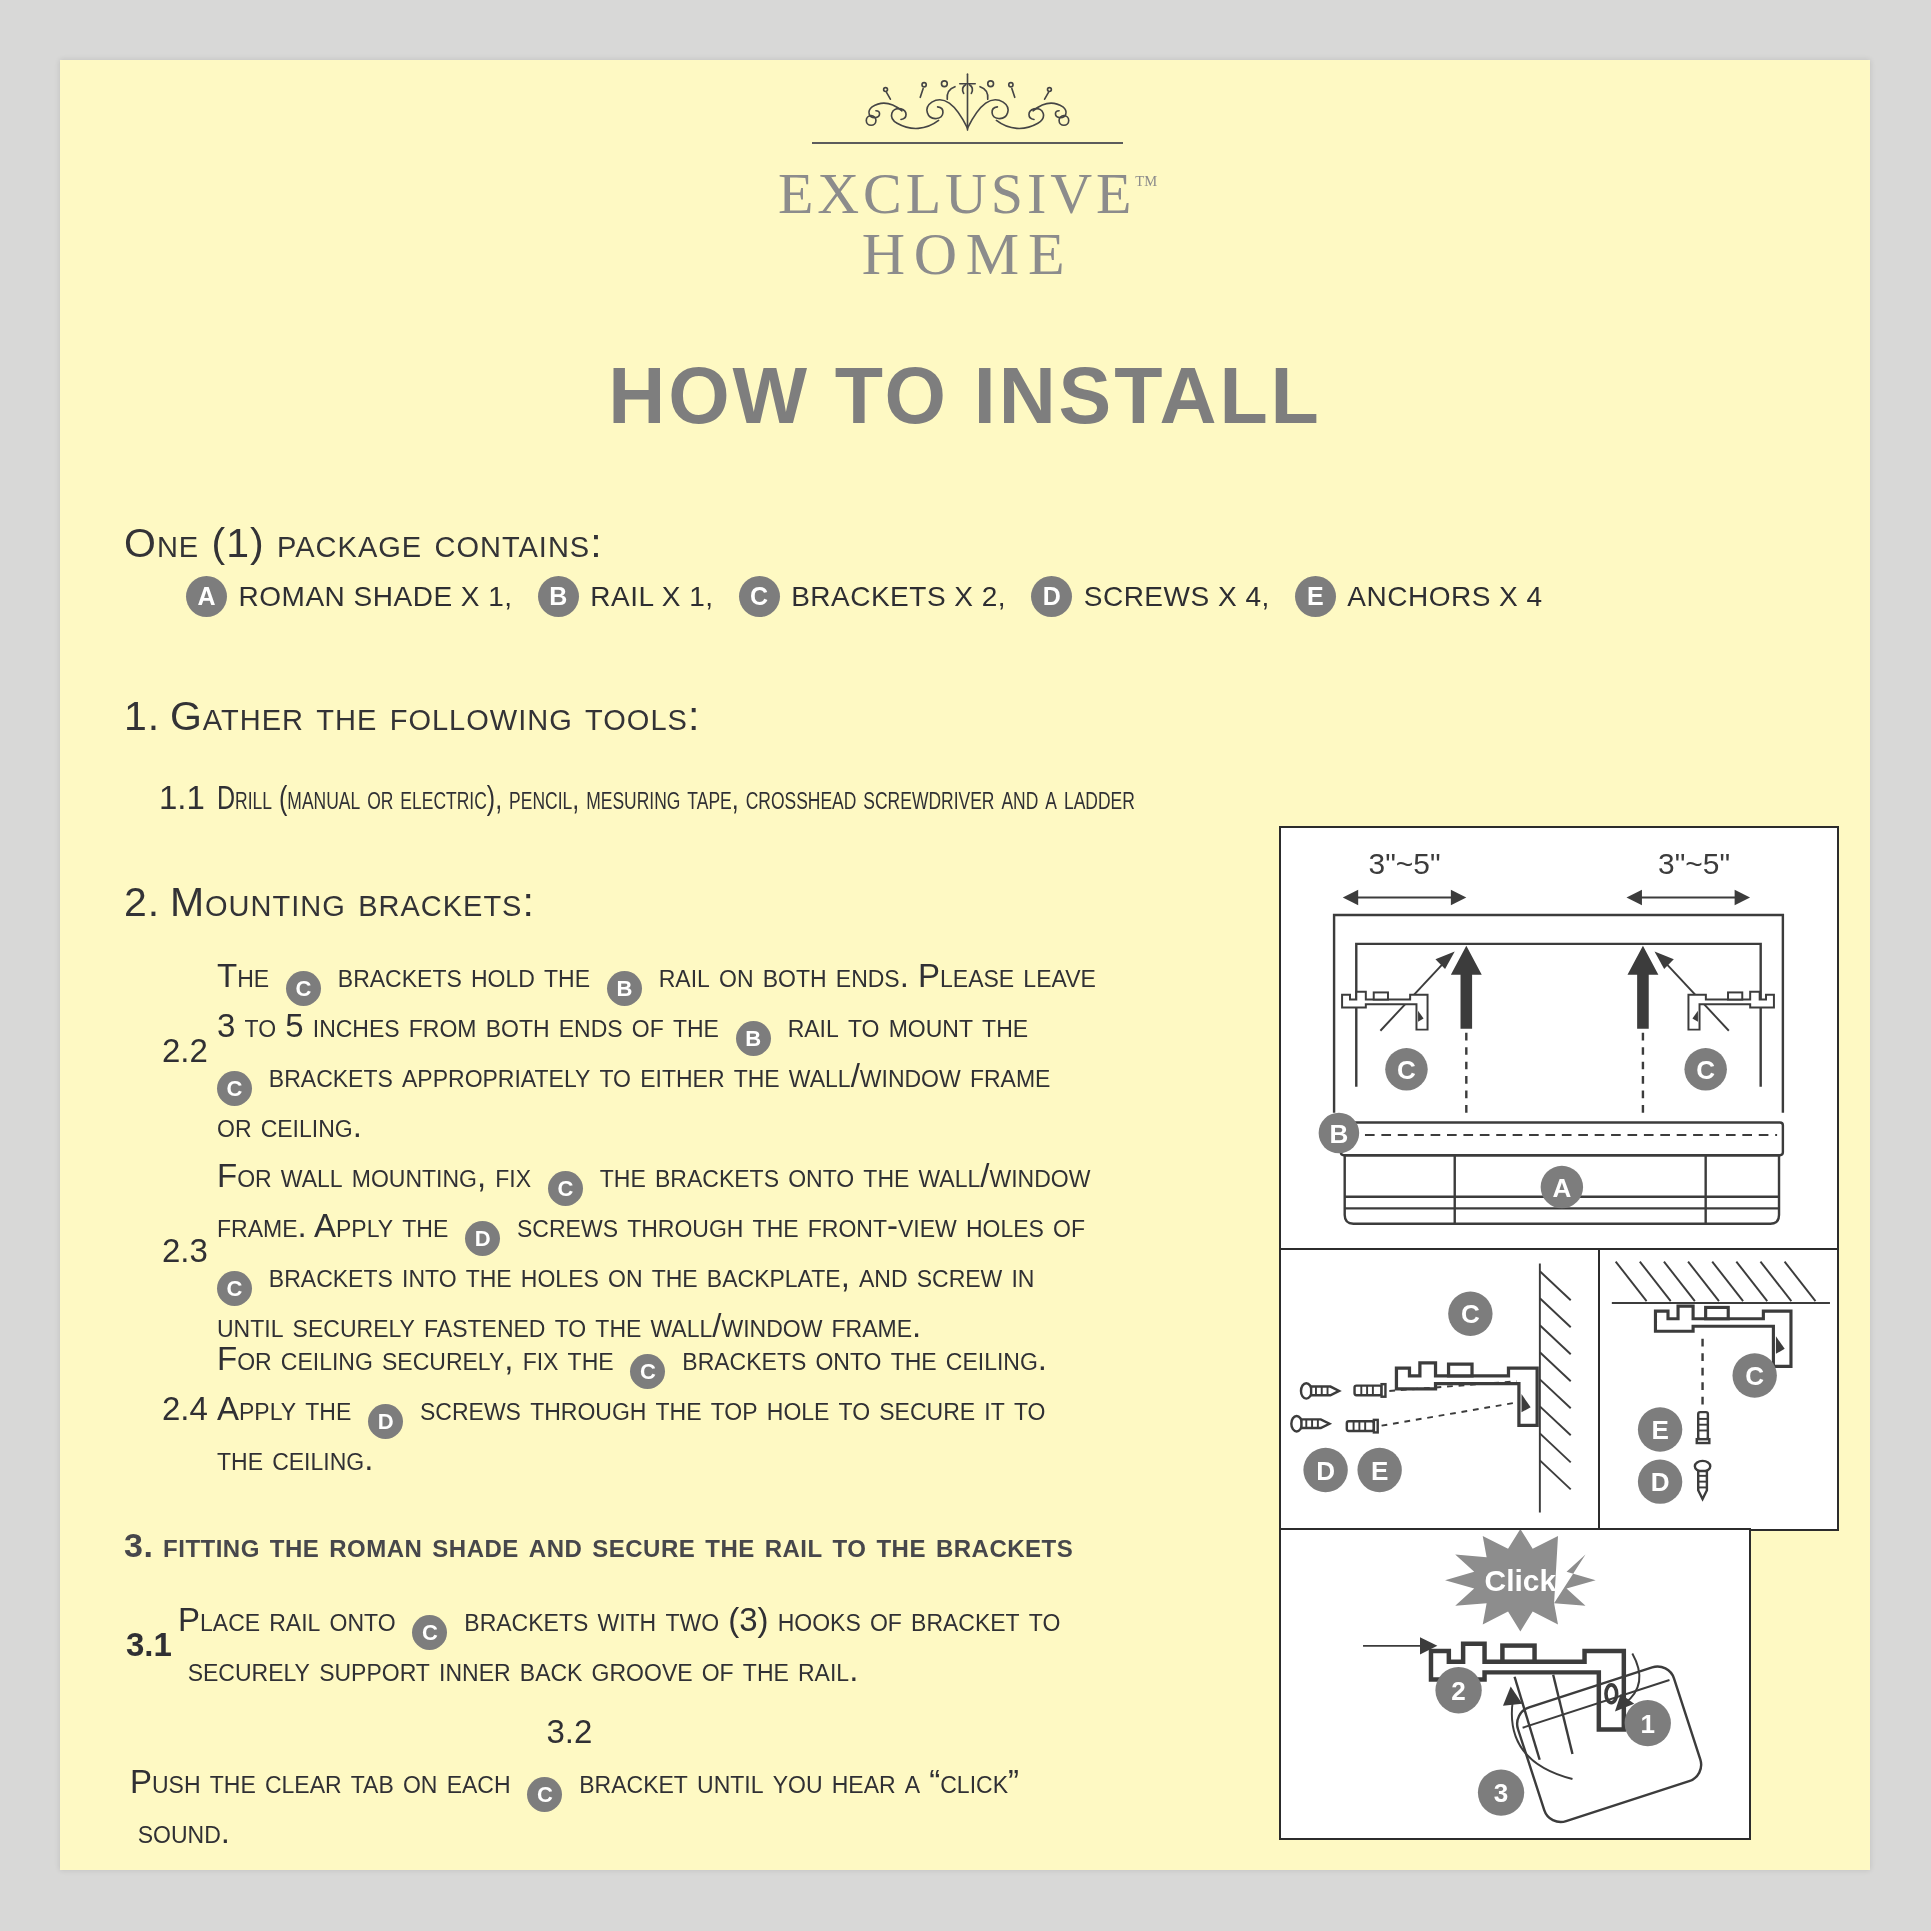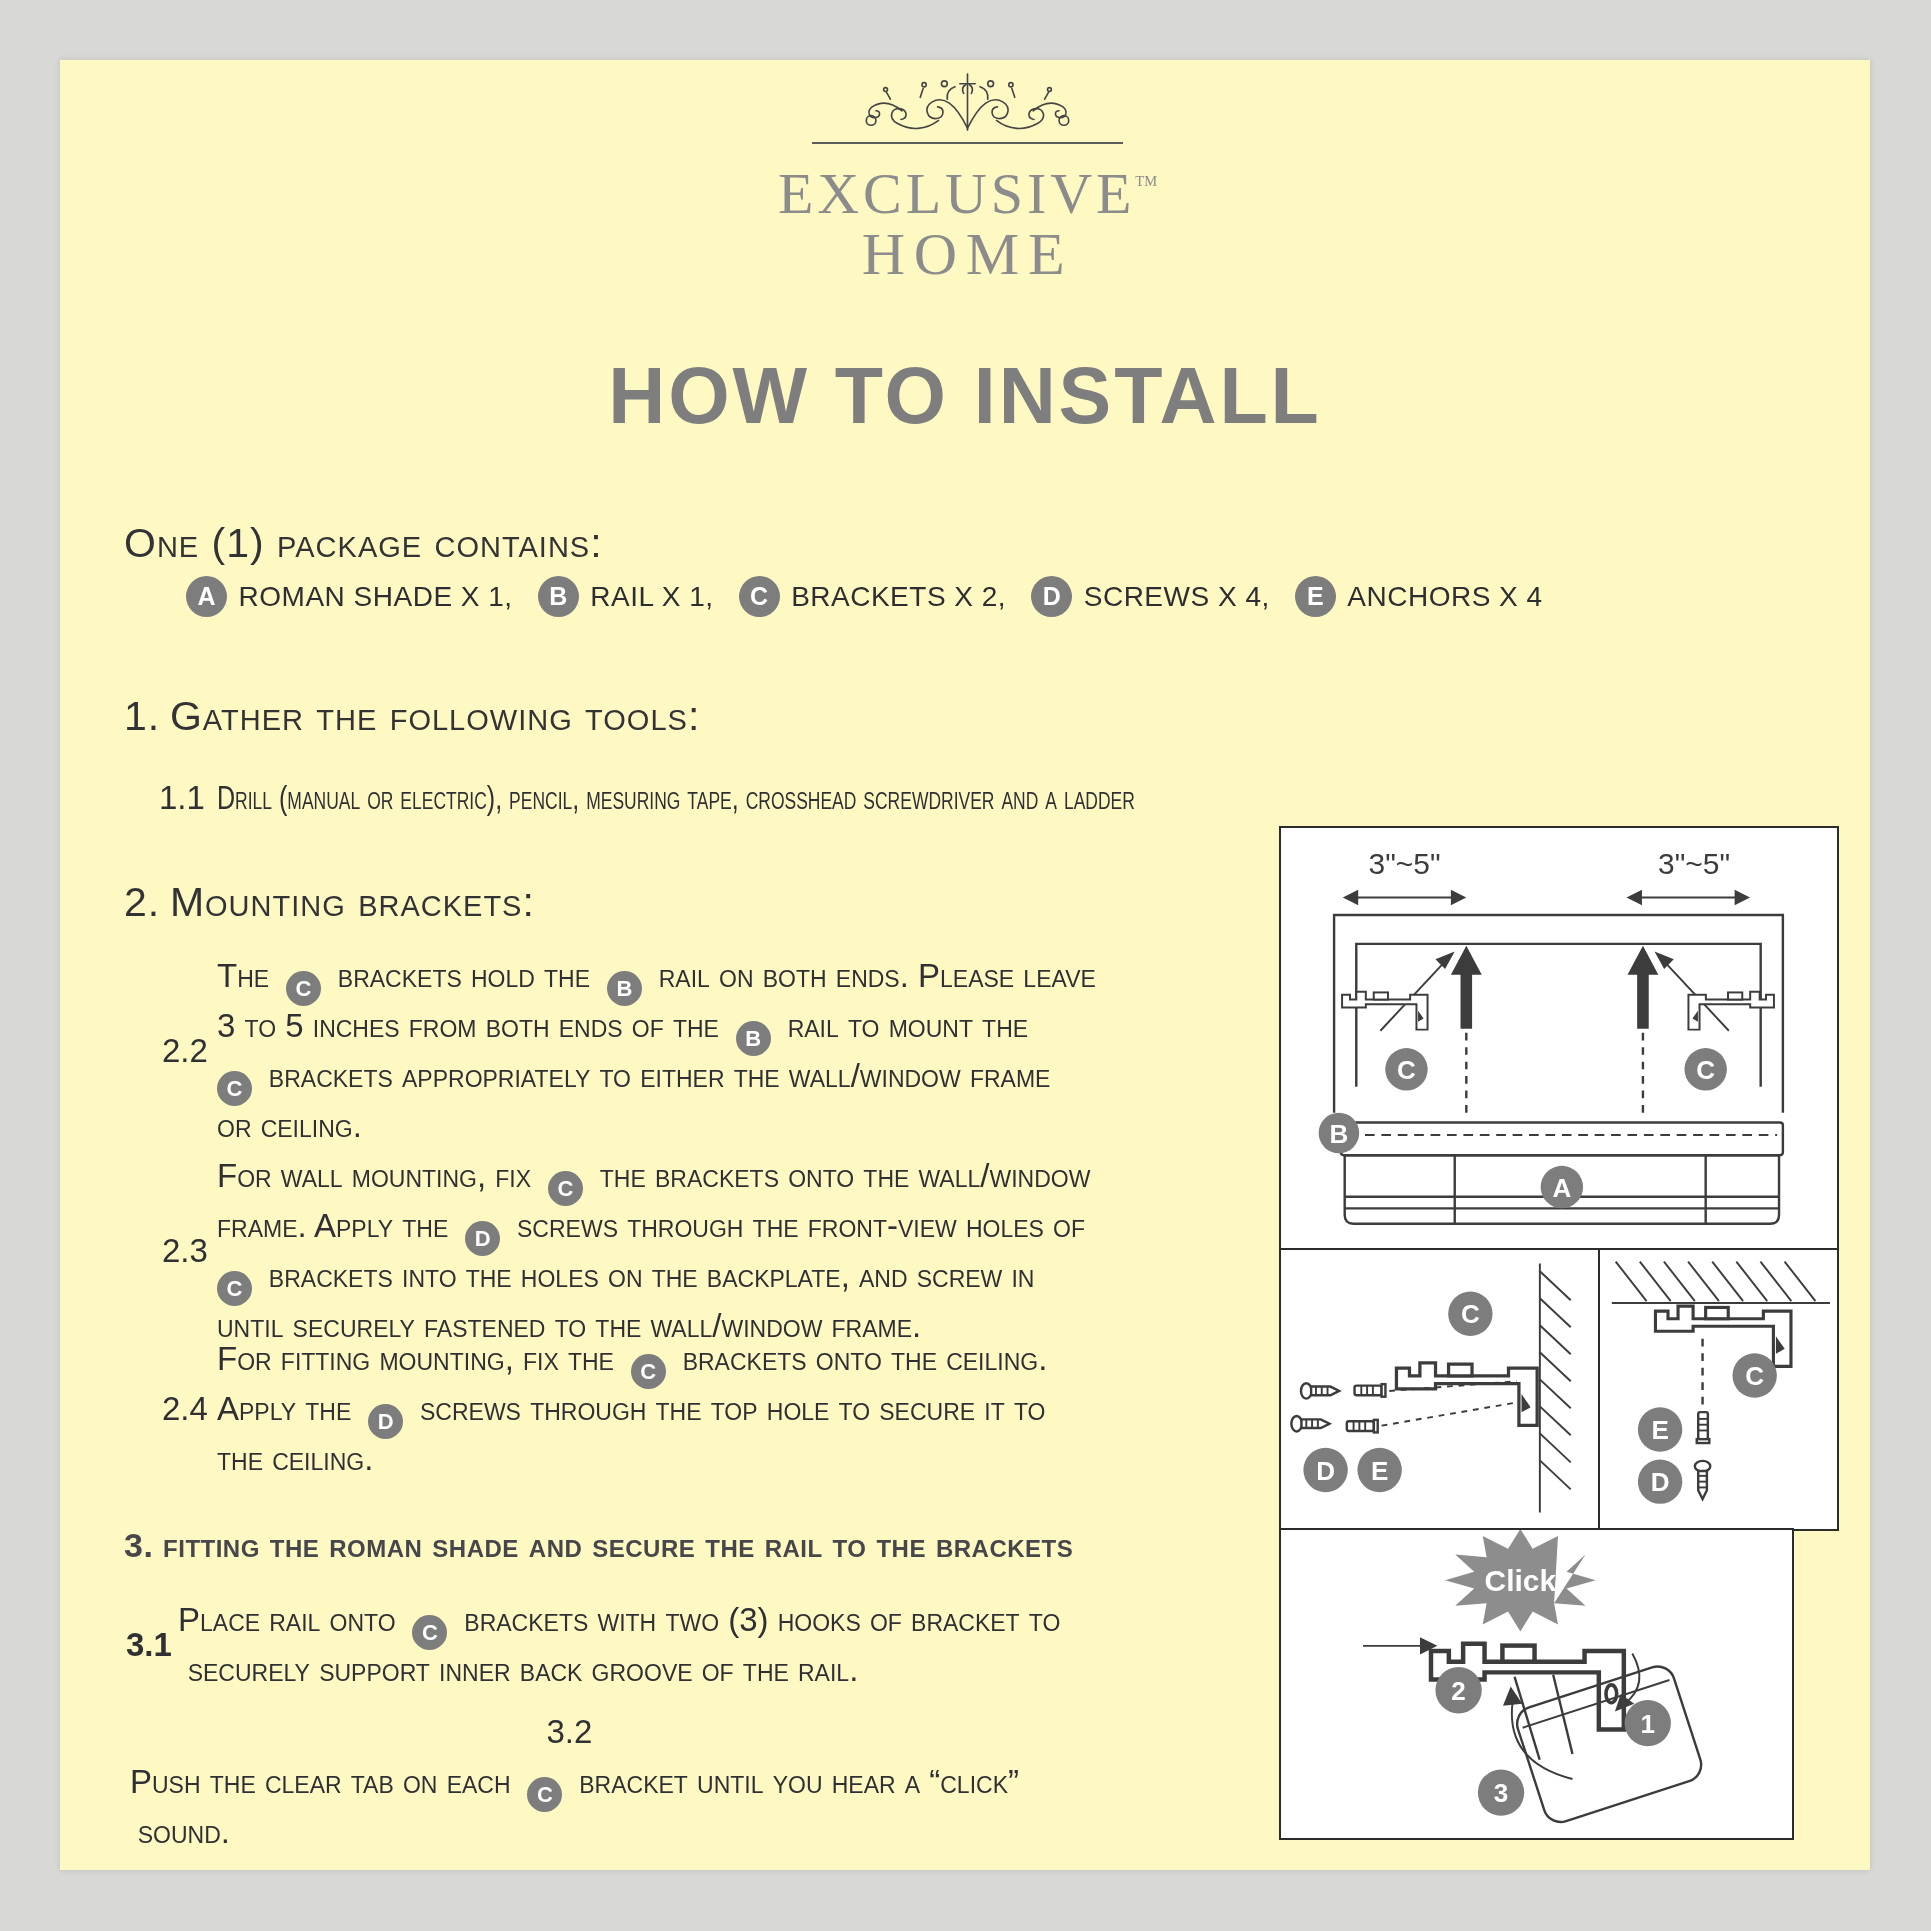--- a/index.html
+++ b/index.html
@@ -56,21 +56,21 @@
   .steptext{flex:0 0 auto;}
   .tline{height:50px;line-height:50px;white-space:nowrap;}
   .step .stepnum{line-height:50px;}
   .squeeze{display:inline-block;transform:scaleX(0.76);transform-origin:0 50%;}
   
   .diagrams{position:absolute;left:1219px;top:766px;width:560px;height:1014px;}
   .panel{position:absolute;box-sizing:border-box;border:2.9px solid #2c2c2c;background:#fff;}
   .p1{left:0;top:0;width:560px;height:425px;}
   .p2{left:0;top:422px;width:322px;height:283px;}
   .p3{left:319px;top:422px;width:241px;height:283px;}
-  .p4{left:0;top:702px;width:515px;height:312px;}
+  .p4{left:0;top:702px;width:472px;height:312px;}
   svg{display:block;}
   .ln{stroke:#3c3c3c;stroke-width:2.5;fill:none;}
   .lnf{stroke:#3c3c3c;stroke-width:2.5;fill:#ffffff;}
   .thin{stroke:#3c3c3c;stroke-width:2;fill:none;}
   .dash{stroke:#3c3c3c;stroke-width:2.5;fill:none;stroke-dasharray:8 7;}
   .solid{fill:#3c3c3c;stroke:none;}
   .svgbadge circle{fill:#7d7d7d;}
   .svgbadge text{fill:#ffffff;font-weight:bold;font-size:27px;text-anchor:middle;font-family:"Liberation Sans",sans-serif;}
   .dimtxt{fill:#3c3c3c;font-size:31px;text-anchor:middle;font-family:"Liberation Sans",sans-serif;}
   .clicktxt{fill:#ffffff;font-weight:bold;font-size:31px;text-anchor:middle;font-family:"Liberation Sans",sans-serif;}
@@ -167,21 +167,21 @@
       <div class="tline"><span>For wall mounting, fix </span><span class="badge sm">C</span><span> the brackets onto the wall/window</span></div>
       <div class="tline"><span>frame. Apply the </span><span class="badge sm">D</span><span> screws through the front-view holes of</span></div>
       <div class="tline"><span class="badge sm" style="margin-left:0;">C</span><span> brackets into the holes on the backplate, and screw in</span></div>
       <div class="tline"><span>until securely fastened to the wall/window frame.</span></div>
     </div>
   </div>
 
   <div class="step sc" style="left:102px;top:1274px;">
     <span class="stepnum" style="width:55px;">2.4</span>
     <div class="steptext">
-      <div class="tline"><span>For fitting mounting, fix the </span><span class="badge sm">C</span><span> brackets onto the ceiling.</span></div>
+      <div class="tline"><span>For ceiling securely, fix the </span><span class="badge sm">C</span><span> brackets onto the ceiling.</span></div>
       <div class="tline"><span>Apply the </span><span class="badge sm">D</span><span> screws through the top hole to secure it to</span></div>
       <div class="tline"><span>the ceiling.</span></div>
     </div>
   </div>
 
   <div class="hgroup sc h3style" style="top:1466px;"><span class="hnum">3.</span><span>fitting the roman shade and secure the rail to the brackets</span></div>
 
   <div class="step sc" style="left:66px;top:1535px;">
     <span class="stepnum" style="width:52px;font-weight:bold;">3.1</span>
     <div class="steptext">

